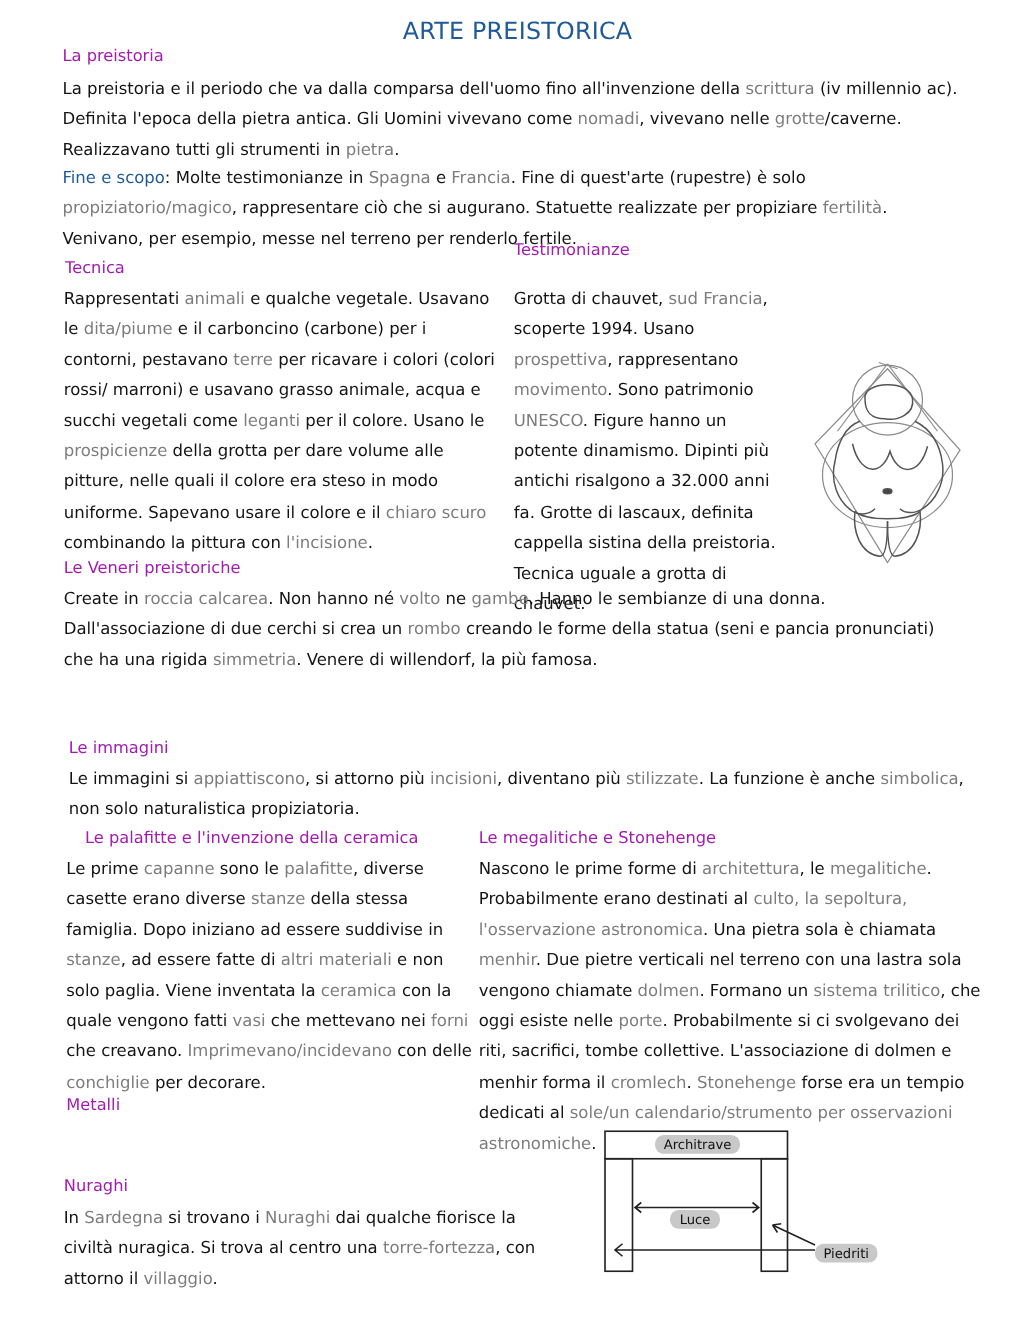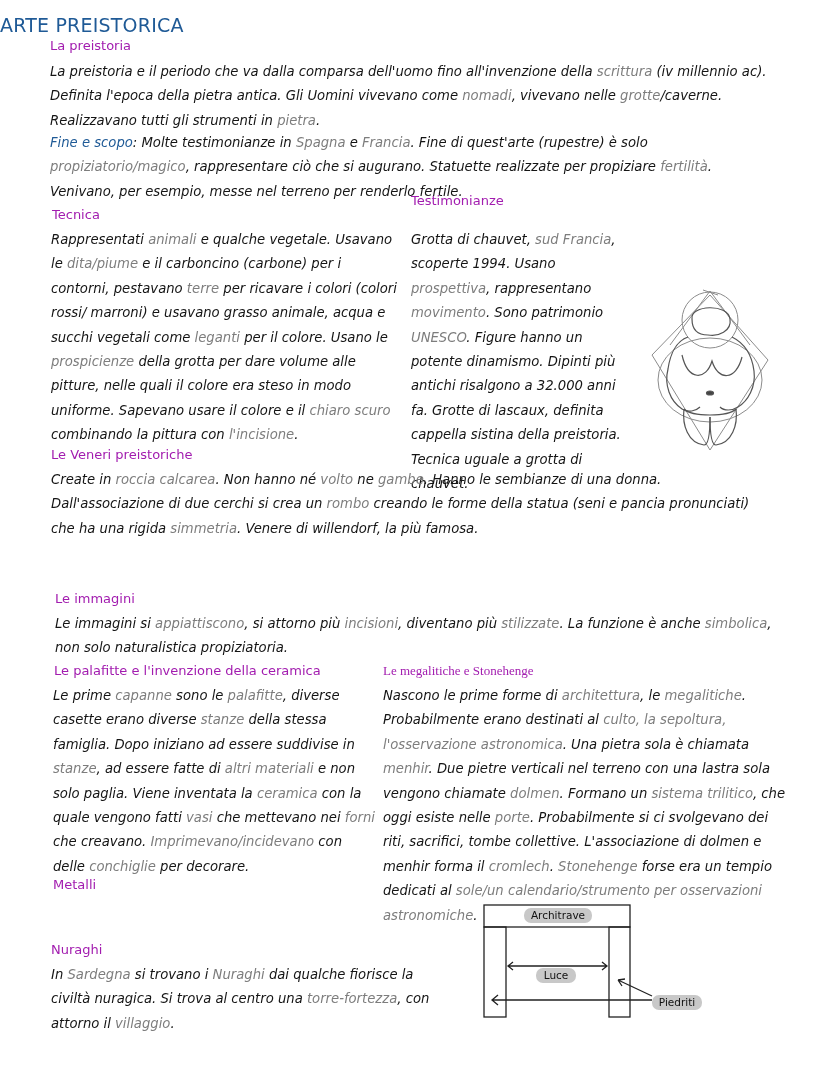--- a/index.html
+++ b/index.html
@@ -1,21 +1,21 @@
 <!DOCTYPE html>
 <html><head>
 <meta charset="utf-8">
 <style>
   html,body{margin:0;padding:0;background:#ffffff;}
   body{width:828px;height:1071px;position:relative;overflow:hidden;
        font-family:"DejaVu Sans",sans-serif;color:#141414;}
   .page{position:absolute;left:0;top:0;width:828px;height:1071px;}
-  .title{position:absolute;text-align:left;color:#1f5a96;font-size:19px;letter-spacing:0.2px;}
+  .title{position:absolute;text-align:center;color:#1f5a96;font-size:19px;letter-spacing:0.2px;}
   .h{position:absolute;color:#a21caf;font-size:13px;white-space:nowrap;}
-  .p{position:absolute;font-size:13.2px;line-height:24.4px;color:#141414;font-style:italic;}
+  .p{position:absolute;font-size:13.2px;line-height:24.4px;color:#141414;}
   .p .k{color:#7d7d7d;}
   .p .s{color:#1f5a96;}
   svg{position:absolute;}
   .lbl{font-family:"DejaVu Sans",sans-serif;font-size:10.5px;fill:#111;}
 </style>
 </head>
 <body>
 
 <div class="page">
 
@@ -52,24 +52,24 @@
   </svg>
 
   <div class="h" style="left:51px;top:447px;">Le Veneri preistoriche</div>
   <div class="p" style="left:51px;top:468px;width:700px;"><span>Create in </span><span class="k">roccia calcarea</span><span>. Non hanno né </span><span class="k">volto</span><span> ne </span><span class="k">gambe</span><span>. Hanno le sembianze di una donna. Dall'associazione di due cerchi si crea un </span><span class="k">rombo</span><span> creando le forme della statua (seni e pancia pronunciati) che ha una rigida </span><span class="k">simmetria</span><span>. Venere di willendorf, la più famosa.</span></div>
 
 
 
   <div class="h" style="left:55px;top:591px;">Le immagini</div>
   <div class="p" style="left:55px;top:612px;width:730px;"><span>Le immagini si </span><span class="k">appiattiscono</span><span>, si attorno più </span><span class="k">incisioni</span><span>, diventano più </span><span class="k">stilizzate</span><span>. La funzione è anche </span><span class="k">simbolica</span><span>, non solo naturalistica propiziatoria.</span></div>
 
-  <div class="h" style="left:54px;top:663px;">Le palafitte e l'invenzione della ceramica</div>
+  <div class="h" style="left:68px;top:663px;">Le palafitte e l'invenzione della ceramica</div>
   <div class="p" style="left:53px;top:684px;width:325px;"><span>Le prime </span><span class="k">capanne</span><span> sono le </span><span class="k">palafitte</span><span>, diverse casette erano diverse </span><span class="k">stanze</span><span> della stessa famiglia. Dopo iniziano ad essere suddivise in </span><span class="k">stanze</span><span>, ad essere fatte di </span><span class="k">altri materiali</span><span> e non solo paglia. Viene inventata la </span><span class="k">ceramica</span><span> con la quale vengono fatti </span><span class="k">vasi</span><span> che mettevano nei </span><span class="k">forni</span><span> che creavano. </span><span class="k">Imprimevano/incidevano</span><span> con delle </span><span class="k">conchiglie</span><span> per decorare.</span></div>
 
-  <div class="h" style="left:383px;top:663px;font-family:Liberation Serif, serif;">Le megalitiche e Stonehenge</div>
+  <div class="h" style="left:383px;top:663px;">Le megalitiche e Stonehenge</div>
   <div class="p" style="left:383px;top:684px;width:405px;"><span>Nascono le prime forme di </span><span class="k">architettura</span><span>, le </span><span class="k">megalitiche</span><span>. Probabilmente erano destinati al </span><span class="k">culto, la sepoltura, l'osservazione astronomica</span><span>. Una pietra sola è chiamata </span><span class="k">menhir</span><span>. Due pietre verticali nel terreno con una lastra sola vengono chiamate </span><span class="k">dolmen</span><span>.  Formano un </span><span class="k">sistema trilitico</span><span>, che oggi esiste nelle </span><span class="k">porte</span><span>. Probabilmente si ci svolgevano dei riti, sacrifici, tombe collettive. L'associazione di dolmen e menhir forma il </span><span class="k">cromlech</span><span>. </span><span class="k">Stonehenge</span><span> forse era un tempio dedicati al </span><span class="k">sole/un calendario/strumento per osservazioni astronomiche</span><span>.</span></div>
 
   <div class="h" style="left:53px;top:877px;">Metalli</div>
 
   <div class="h" style="left:51px;top:942px;">Nuraghi</div>
   <div class="p" style="left:51px;top:963px;width:400px;"><span>In </span><span class="k">Sardegna</span><span> si trovano i </span><span class="k">Nuraghi</span><span> dai qualche fiorisce la civiltà nuragica. Si trova al centro una </span><span class="k">torre-fortezza</span><span>, con attorno il </span><span class="k">villaggio</span><span>.</span></div>
 
   <svg style="left:480px;top:900px;" width="230" height="125" viewBox="0 0 230 125">
     <g fill="none" stroke="#222" stroke-width="1.3">
       <rect x="4" y="5" width="146" height="22"></rect>

